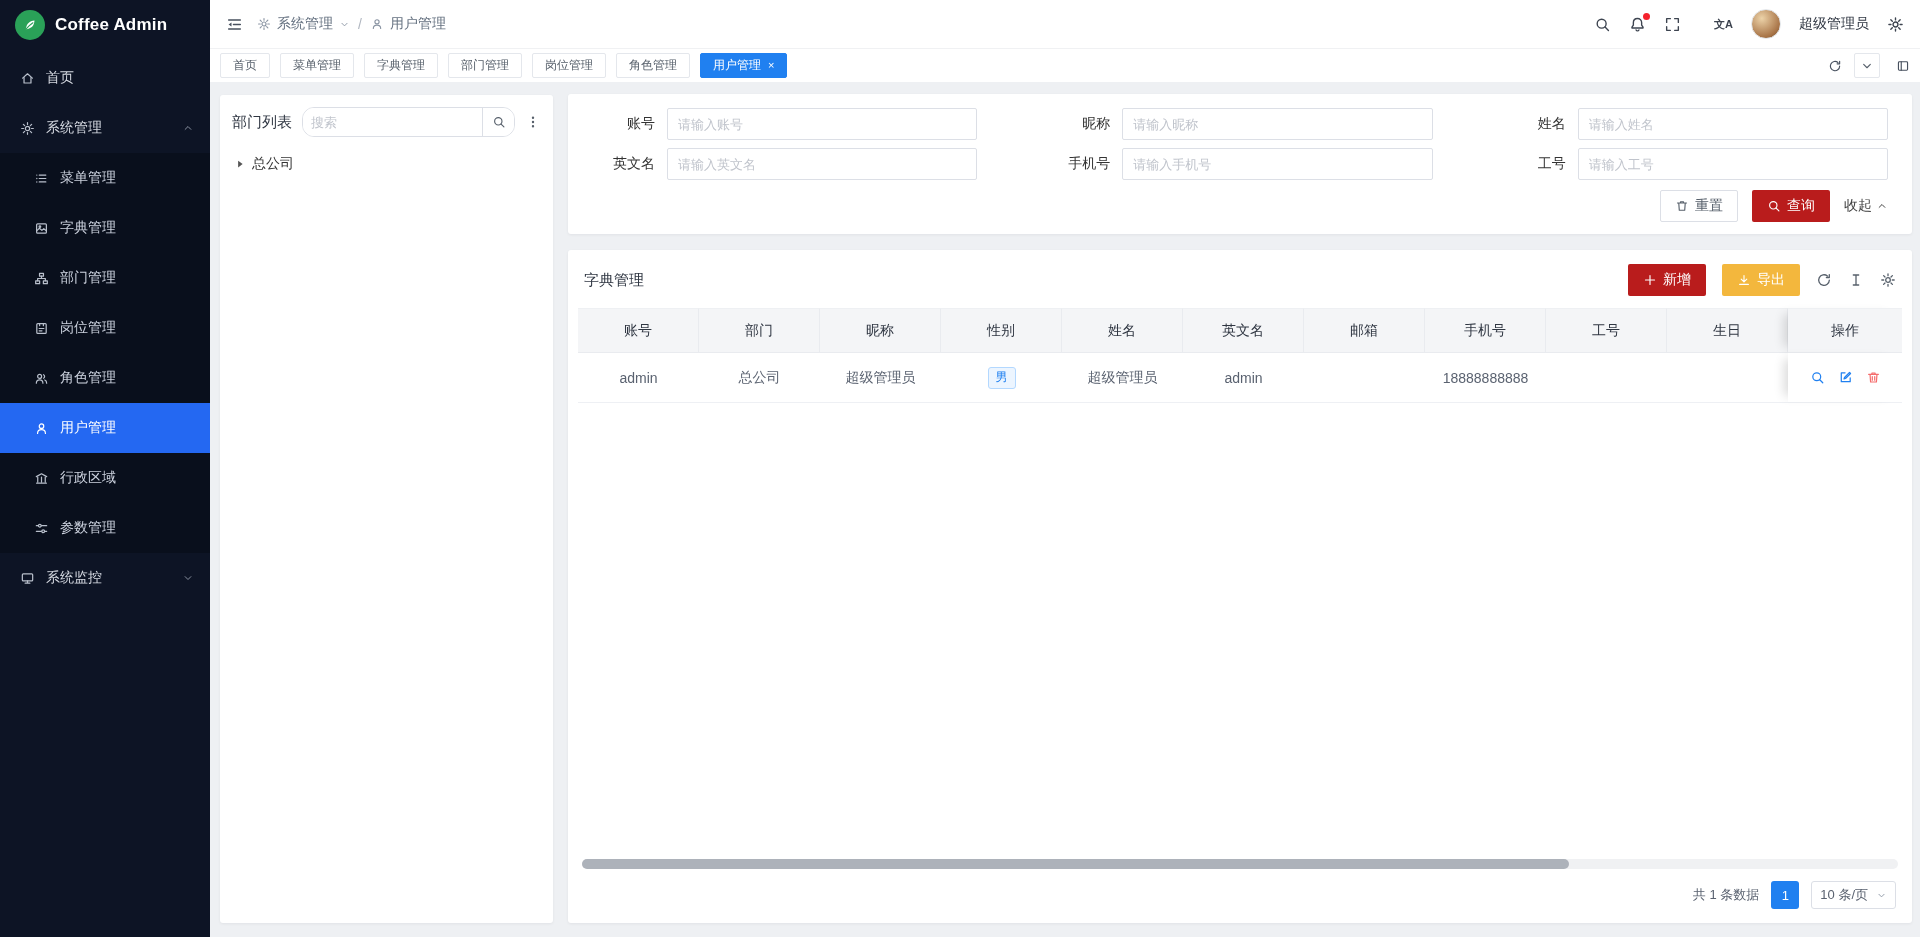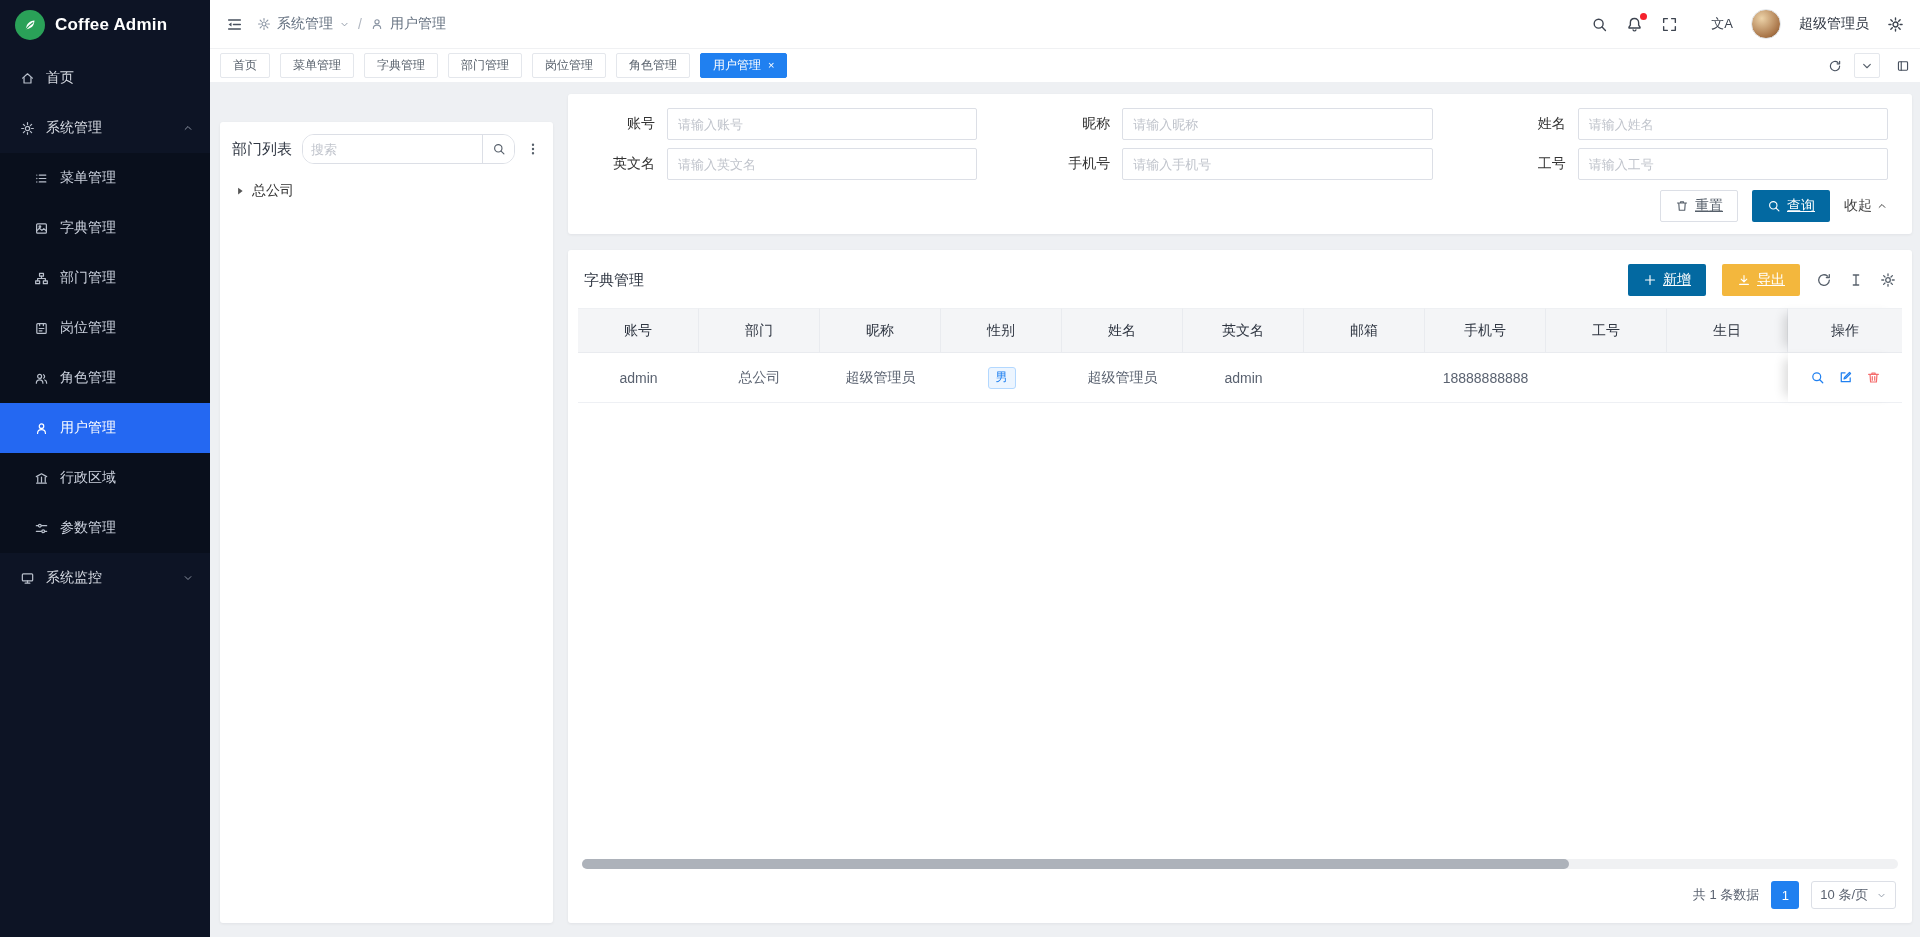--- a/index.html
+++ b/index.html
@@ -35,42 +35,42 @@
   .topbar { height:49px; flex:none; background:#fff; display:flex; align-items:center; padding:0 16px; gap:14px; border-bottom:1px solid #f0f1f3; }
   .icon-btn { color:#47505e; display:flex; align-items:center; cursor:pointer; }
   .icon-btn .ic { width:17px; height:17px; }
   .breadcrumb { display:flex; align-items:center; gap:6px; color:#657180; font-size:14px; }
   .breadcrumb .ic { width:14px; height:14px; color:#8a94a3; }
   .crumb-sep { color:#b0b6c0; margin:0 2px; }
   .topbar-right { margin-left:auto; display:flex; align-items:center; gap:18px; }
   .topbar-right .ic { width:17px; height:17px; color:#3d4450; }
   .bell-wrap { position:relative; display:flex; cursor:pointer; }
   .bell-dot { position:absolute; top:-3px; right:-4px; width:7px; height:7px; border-radius:50%; background:#f5222d; }
-  .translate { font-size:13px; font-weight:400; color:#3d4450; cursor:pointer;margin-left:15px; }
+  .translate { font-size:11px; font-weight:700; color:#3d4450; cursor:pointer;margin-left:15px; }
   .avatar { width:30px; height:30px; border-radius:50%; border:1px solid #e3e6ea; cursor:pointer;
     background: radial-gradient(circle at 35% 30%, #ecd2a8, #a87447 70%, #6b4a2b); }
   .user-name { font-size:14px; color:#2f3642; cursor:pointer; }
 
   
   .tabbar { height:33px; flex:none; background:#fff; display:flex; align-items:center; padding:0 10px; gap:10px; }
   .tab { height:25px; display:flex; align-items:center; gap:7px; padding:0 12px; border:1px solid #e4e7ec; border-radius:2px;
     font-size:12px; color:#57606b; background:#fff; cursor:pointer; white-space:nowrap; }
   .tab.active { background:#2080f0; border-color:#2080f0; color:#fff; }
   .tab-close { font-size:11px; line-height:1; }
   .tabbar-right { margin-left:auto; display:flex; align-items:center; gap:12px; color:#57606b; }
   .tabbar-right .ic { width:14px; height:14px; }
   .tab-caret-btn { width:26px; height:25px; border:1px solid #e4e7ec; border-radius:2px; display:flex; align-items:center; justify-content:center; cursor:pointer; }
   .panel-btn { margin-left:4px; cursor:pointer; }
 
   
   .content { flex:1; display:flex; gap:15px; padding:12px 8px 14px 10px; overflow:hidden; }
   .card { background:#fff; border-radius:3px; box-shadow:0 1px 3px rgba(15,23,42,.06); }
 
   
-  .dept-card { width:333px; flex:none; margin-top:28px; padding:12px; display:flex; flex-direction:column; gap:12px; }
+  .dept-card { width:333px; flex:none; margin-top:1px; padding:12px; display:flex; flex-direction:column; gap:12px; }
   .dept-head { display:flex; align-items:center; gap:10px; }
   .dept-title { font-size:15px; color:#2f3642; flex:none; }
   .search-group { flex:1; display:flex; height:30px; border:1px solid #dcdfe6; border-radius:12px; overflow:hidden; min-width:0; }
   .search-group input { flex:1; border:none; outline:none; padding:0 8px; font-size:13px; color:#333; min-width:0; }
   .search-group input::placeholder { color:#c0c4cc; }
   .sg-btn { width:32px; border-left:1px solid #dcdfe6; display:flex; align-items:center; justify-content:center; color:#57606b; background:#fff; cursor:pointer; }
   .sg-btn .ic { width:14px; height:14px; }
   .kebab { color:#57606b; cursor:pointer; }
   .tree-node { display:flex; align-items:center; gap:6px; padding:6px 2px; font-size:14px; color:#333; cursor:pointer; }
   .tree-node .ic { width:12px; height:12px; color:#555; }
@@ -79,24 +79,24 @@
   .right-col { flex:1; display:flex; flex-direction:column; gap:16px; min-width:0; }
 
   
   .search-card { height:140px; flex:none; padding:14px 24px 0; display:flex; flex-direction:column; }
   .form-grid { display:grid; grid-template-columns:repeat(3,1fr); column-gap:70px; row-gap:8px; }
   .field { display:flex; align-items:center; min-width:0; }
   .f-label { width:75px; text-align:right; padding-right:12px; font-size:14px; color:#333; flex:none; }
   .field input { flex:1; height:32px; border:1px solid #dcdfe6; border-radius:2px; padding:0 10px; font-size:13px; color:#333; outline:none; min-width:0; }
   .field input::placeholder { color:#c0c4cc; }
   .form-actions { display:flex; justify-content:flex-end; align-items:center; gap:14px; margin-top:10px; }
-  .btn { height:32px; display:flex; align-items:center; gap:6px; padding:0 14px; border-radius:2px; font-size:14px; cursor:pointer; border:1px solid transparent;text-decoration:underline; }
+  .btn { height:32px; display:flex; align-items:center; gap:6px; padding:0 14px; border-radius:2px; font-size:14px; cursor:pointer; border:1px solid transparent; }
   .btn .ic { width:14px; height:14px; }
   .btn-ghost { background:#fff; border-color:#dcdfe6; color:#57606b; }
-  .btn-primary { background:#0369a1; color:#fff; }
+  .btn-primary { background:#b91c1c; color:#fff; }
   .btn-warn { background:#f3b73d; color:#fff; }
   .link-collapse { display:flex; align-items:center; gap:4px; color:#404040; font-size:14px; cursor:pointer; }
   .link-collapse .ic { width:12px; height:12px; }
 
   
   .list-card { flex:1; display:flex; flex-direction:column; padding:10px 10px 6px; min-height:0; }
   .list-head { display:flex; align-items:center; padding:4px 6px 12px; gap:16px; }
   .list-title { font-size:15px; color:#2f3642; margin-right:auto; }
   .tool-ic { color:#57606b; cursor:pointer; }
   .tool-ic .ic { width:16px; height:16px; }

